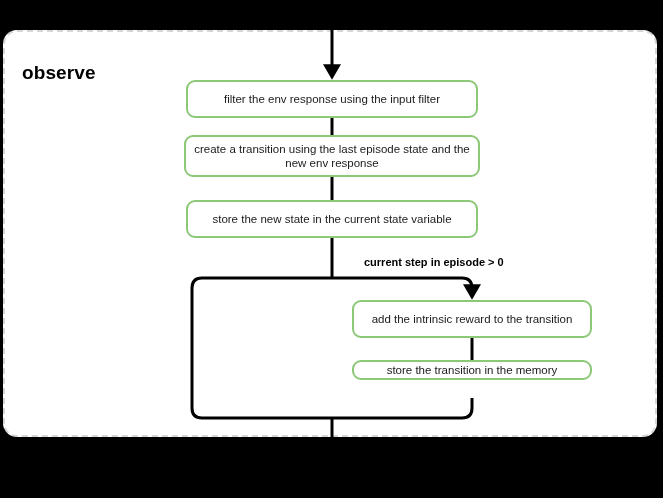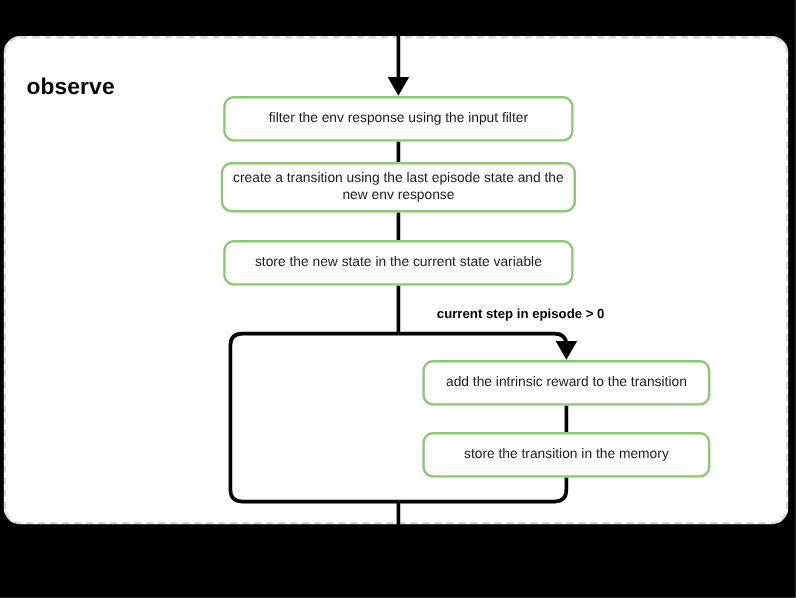--- a/index.html
+++ b/index.html
@@ -63,21 +63,21 @@
     line-height: 14px;
     padding: 2px 8px;
   }
 
   .node-label { display: block; }
 
   #node-filter        { left:186px; top:80px;  width:292px; height:38px;justify-content:center; }
   #node-create        { left:184px; top:135px; width:296px; height:42px; }
   #node-store-state   { left:186px; top:200px; width:292px; height:38px; }
   #node-intrinsic     { left:352px; top:300px; width:240px; height:38px; }
-  #node-store-memory  { left:352px; top:360px; width:240px; height:38px; }
+  #node-store-memory  { left:352px; top:360px; width:240px; height:20px; }
 
   
   .edge-label {
     position: absolute;
     left: 344px;
     top: 256px;
     font-size: 11px;
     font-weight: bold;
     color: #000000;
     white-space: nowrap;

